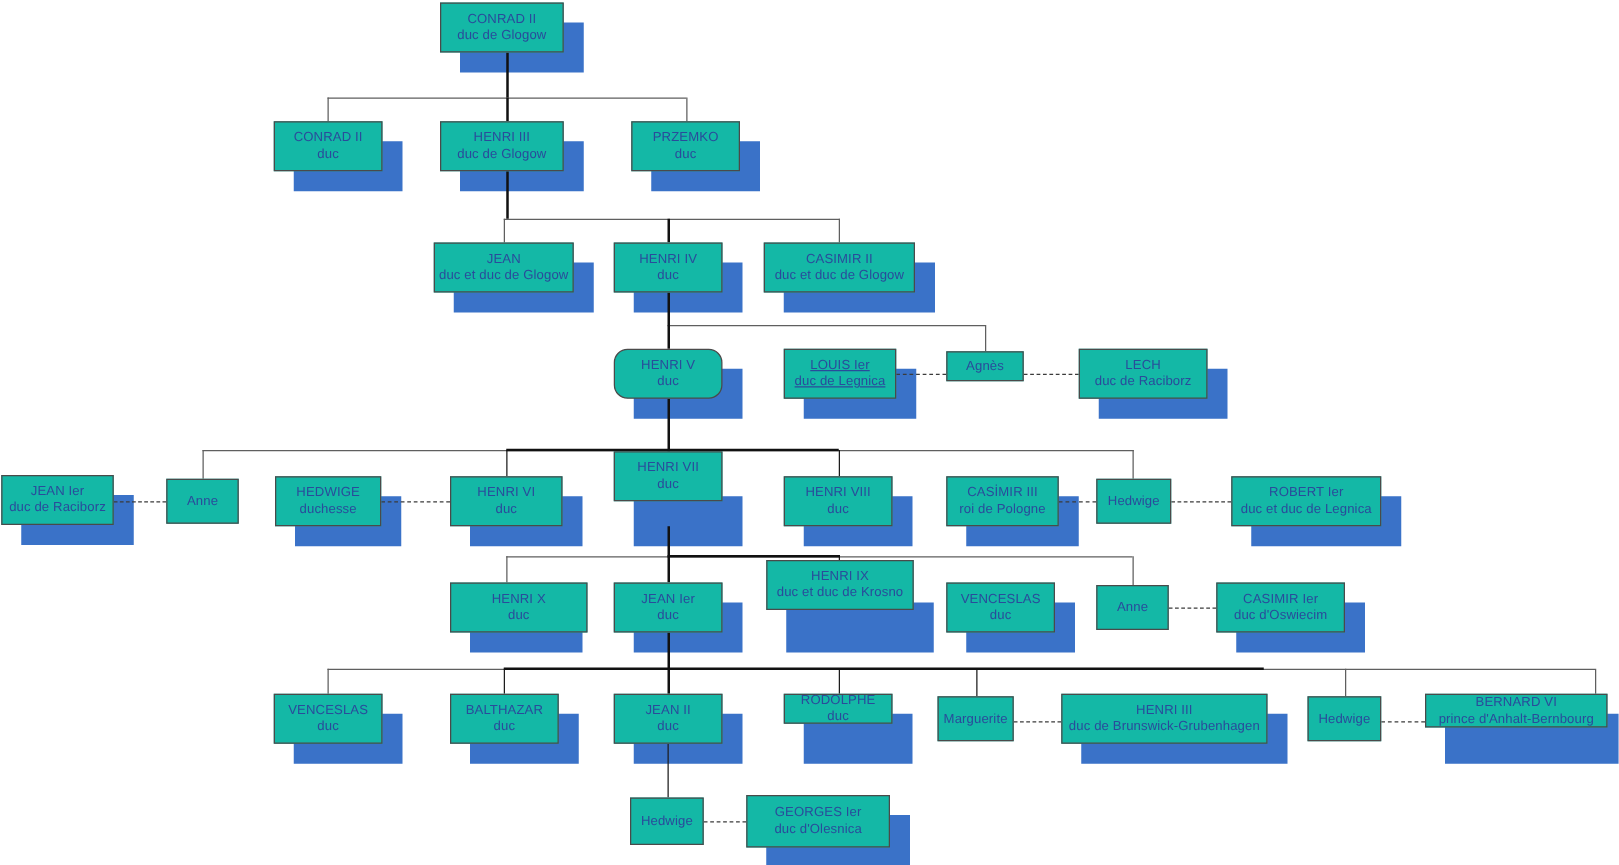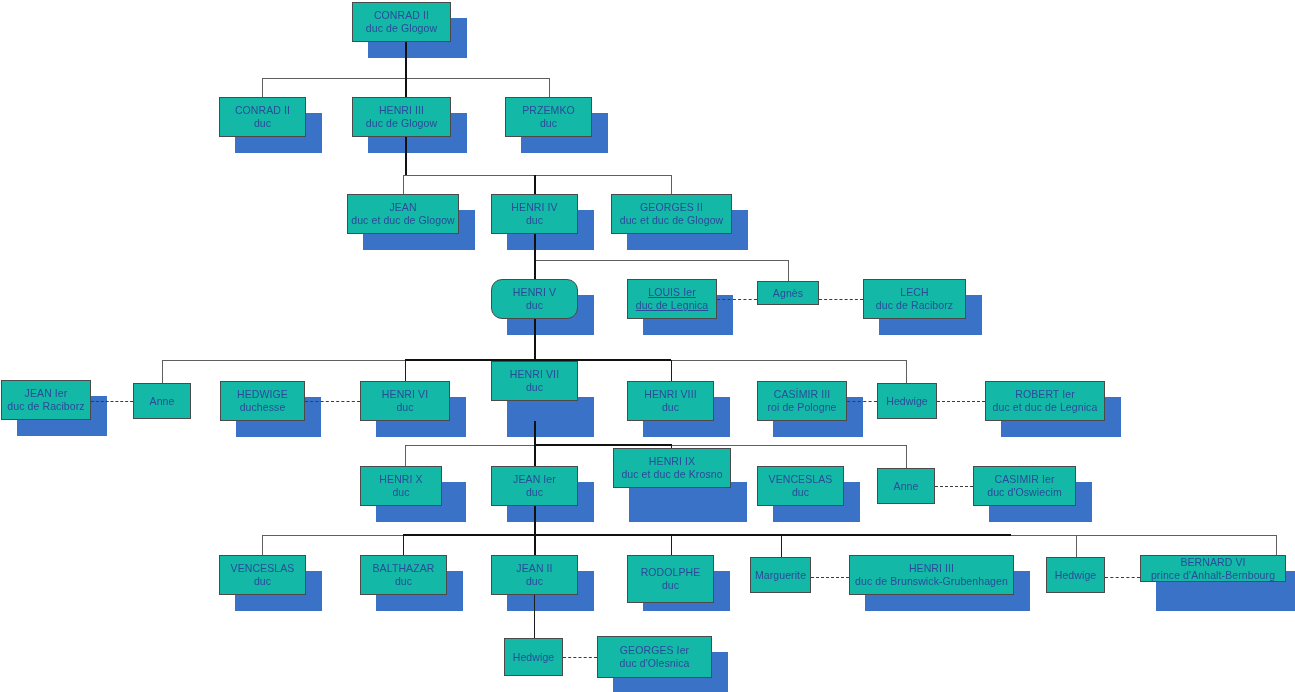--- a/index.html
+++ b/index.html
@@ -168,21 +168,21 @@
         <span class="ln">JEAN</span>
         <span class="ln">duc et duc de Glogow</span>
       </div>
       <div class="shadow" style="left: 507px; top: 210px; width: 87px; height: 40px;"></div>
       <div class="node" style="left: 491px; top: 194px; width: 87px; height: 40px;">
         <span class="ln">HENRI IV</span>
         <span class="ln">duc</span>
       </div>
       <div class="shadow" style="left: 627px; top: 210px; width: 121px; height: 40px;"></div>
       <div class="node" style="left: 611px; top: 194px; width: 121px; height: 40px;">
-        <span class="ln">GEORGES II</span>
+        <span class="ln">CASIMIR II</span>
         <span class="ln">duc et duc de Glogow</span>
       </div>
       <div class="shadow" style="left: 507px; top: 295px; width: 87px; height: 40px;"></div>
       <div class="node" style="left: 491px; top: 279px; width: 87px; height: 40px; border-radius: 11px;">
         <span class="ln">HENRI V</span>
         <span class="ln">duc</span>
       </div>
       <div class="shadow" style="left: 643px; top: 295px; width: 90px; height: 40px;"></div>
       <div class="node" style="left: 627px; top: 279px; width: 90px; height: 40px; text-decoration: underline;">
         <span class="ln">LOUIS Ier</span>
@@ -231,21 +231,21 @@
       </div>
       <div class="node" style="left: 877px; top: 383px; width: 60px; height: 36px;">
         <span class="ln">Hedwige</span>
       </div>
       <div class="shadow" style="left: 1001px; top: 397px; width: 120px; height: 40px;"></div>
       <div class="node" style="left: 985px; top: 381px; width: 120px; height: 40px;">
         <span class="ln">ROBERT Ier</span>
         <span class="ln">duc et duc de Legnica</span>
       </div>
       <div class="shadow" style="left: 376px; top: 482px; width: 90px; height: 40px;"></div>
-      <div class="node" style="left: 360px; top: 466px; width: 82px; height: 40px;">
+      <div class="node" style="left: 360px; top: 466px; width: 110px; height: 40px;">
         <span class="ln">HENRI X</span>
         <span class="ln">duc</span>
       </div>
       <div class="shadow" style="left: 507px; top: 482px; width: 87px; height: 40px;"></div>
       <div class="node" style="left: 491px; top: 466px; width: 87px; height: 40px;">
         <span class="ln">JEAN Ier</span>
         <span class="ln">duc</span>
       </div>
       <div class="shadow" style="left: 629px; top: 482px; width: 118px; height: 40px;"></div>
       <div class="node" style="left: 613px; top: 448px; width: 118px; height: 40px;">
@@ -274,21 +274,21 @@
       <div class="node" style="left: 360px; top: 555px; width: 87px; height: 40px;">
         <span class="ln">BALTHAZAR</span>
         <span class="ln">duc</span>
       </div>
       <div class="shadow" style="left: 507px; top: 571px; width: 87px; height: 40px;"></div>
       <div class="node" style="left: 491px; top: 555px; width: 87px; height: 40px;">
         <span class="ln">JEAN II</span>
         <span class="ln">duc</span>
       </div>
       <div class="shadow" style="left: 643px; top: 571px; width: 87px; height: 40px;"></div>
-      <div class="node" style="left: 627px; top: 555px; width: 87px; height: 48px; text-align: center;">
+      <div class="node" style="left: 627px; top: 555px; width: 87px; height: 24px; text-align: center;">
         <span class="ln">RODOLPHE</span>
         <span class="ln">duc</span>
       </div>
       <div class="node" style="left: 750px; top: 557px; width: 61px; height: 36px;">
         <span class="ln">Marguerite</span>
       </div>
       <div class="shadow" style="left: 865px; top: 571px; width: 165px; height: 40px;"></div>
       <div class="node" style="left: 849px; top: 555px; width: 165px; height: 40px;">
         <span class="ln">HENRI III</span>
         <span class="ln">duc de Brunswick-Grubenhagen</span>

